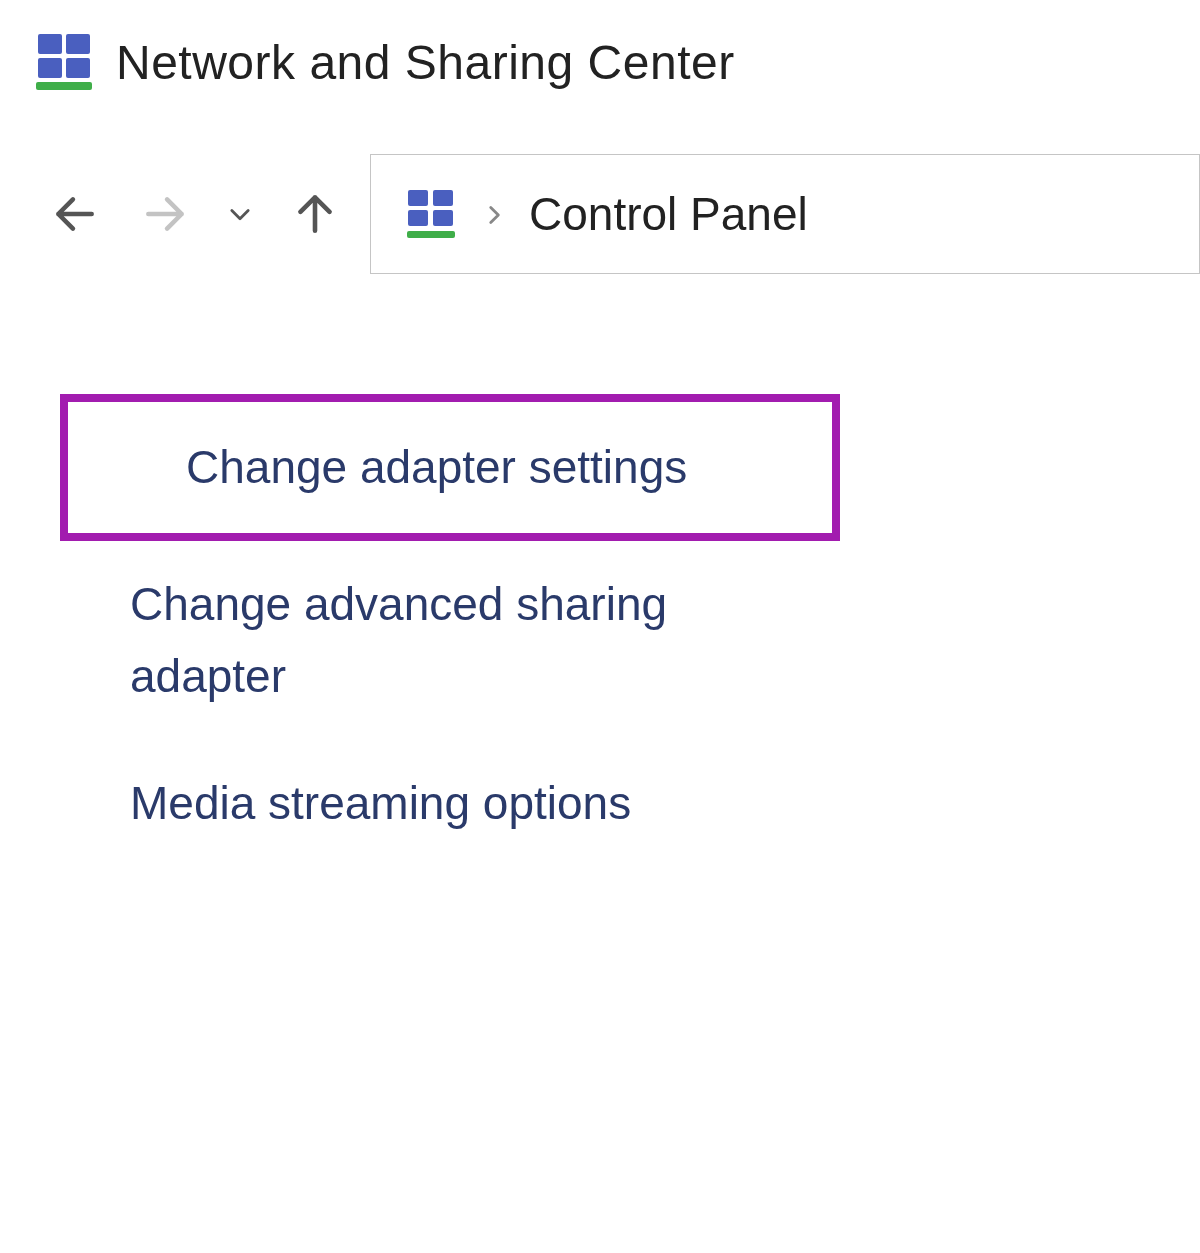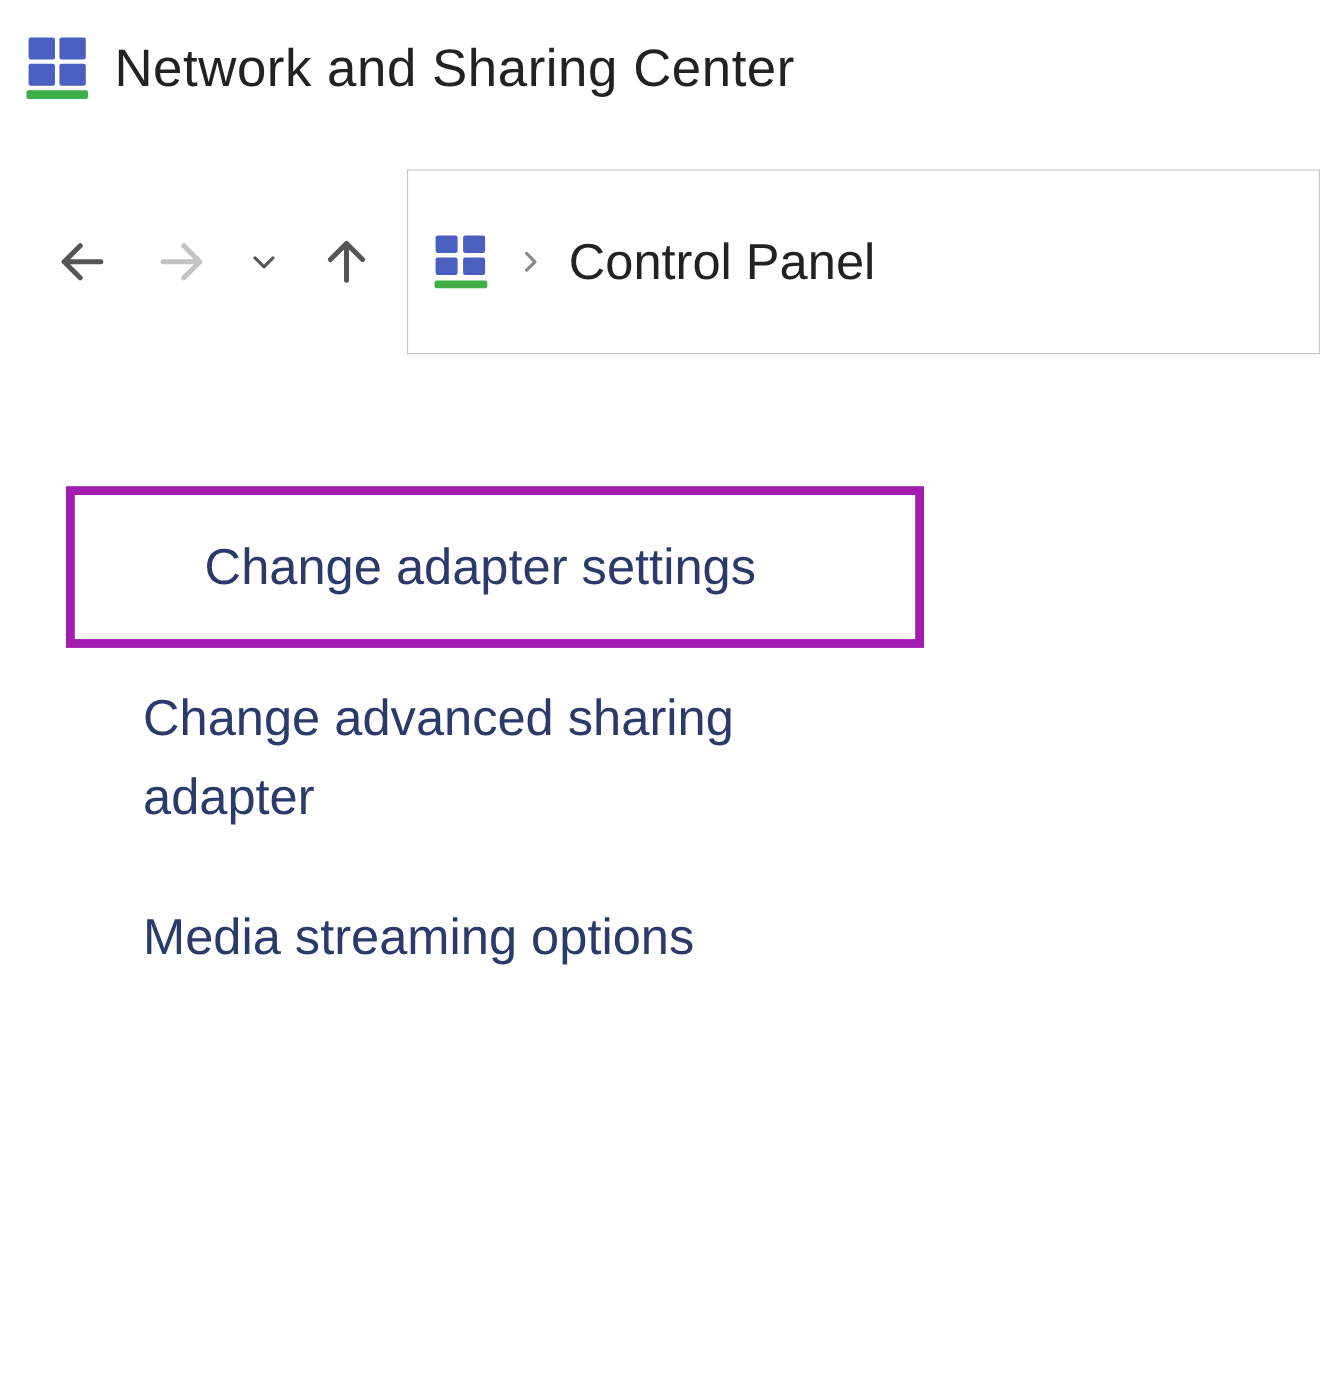--- a/index.html
+++ b/index.html
@@ -12,20 +12,21 @@
       background: #ffffff;
       width: 1200px;
       height: 1253px;
       overflow: hidden;
     }
     .titlebar {
       display: flex;
       align-items: center;
       padding: 30px 20px 20px 20px;
       gap: 20px;
+      margin-left: 12px;
     }
     .title-text {
       font-size: 48px;
       font-weight: 400;
       color: #222;
       letter-spacing: 0.5px;
     }
     .network-icon-lg {
       width: 64px;
       height: 64px;
@@ -85,22 +86,22 @@
       justify-content: center;
       cursor: pointer;
     }
     .nav-button.disabled { opacity: 0.35; cursor: default; }
     .arrow-svg { width: 50px; height: 50px; }
     .chevron-svg { width: 28px; height: 28px; }
     .addressbar {
       display: flex;
       align-items: center;
       border: 1px solid #c5c5c5;
-      height: 168px;
-      padding: 0 20px;
+      height: 120px;
+      padding: 0 32px;
       gap: 22px;
       flex: 1;
       margin-left: 10px;
     }
     .crumb-sep {
       color: #888;
       font-size: 40px;
     }
     .crumb-text {
       font-size: 46px;

